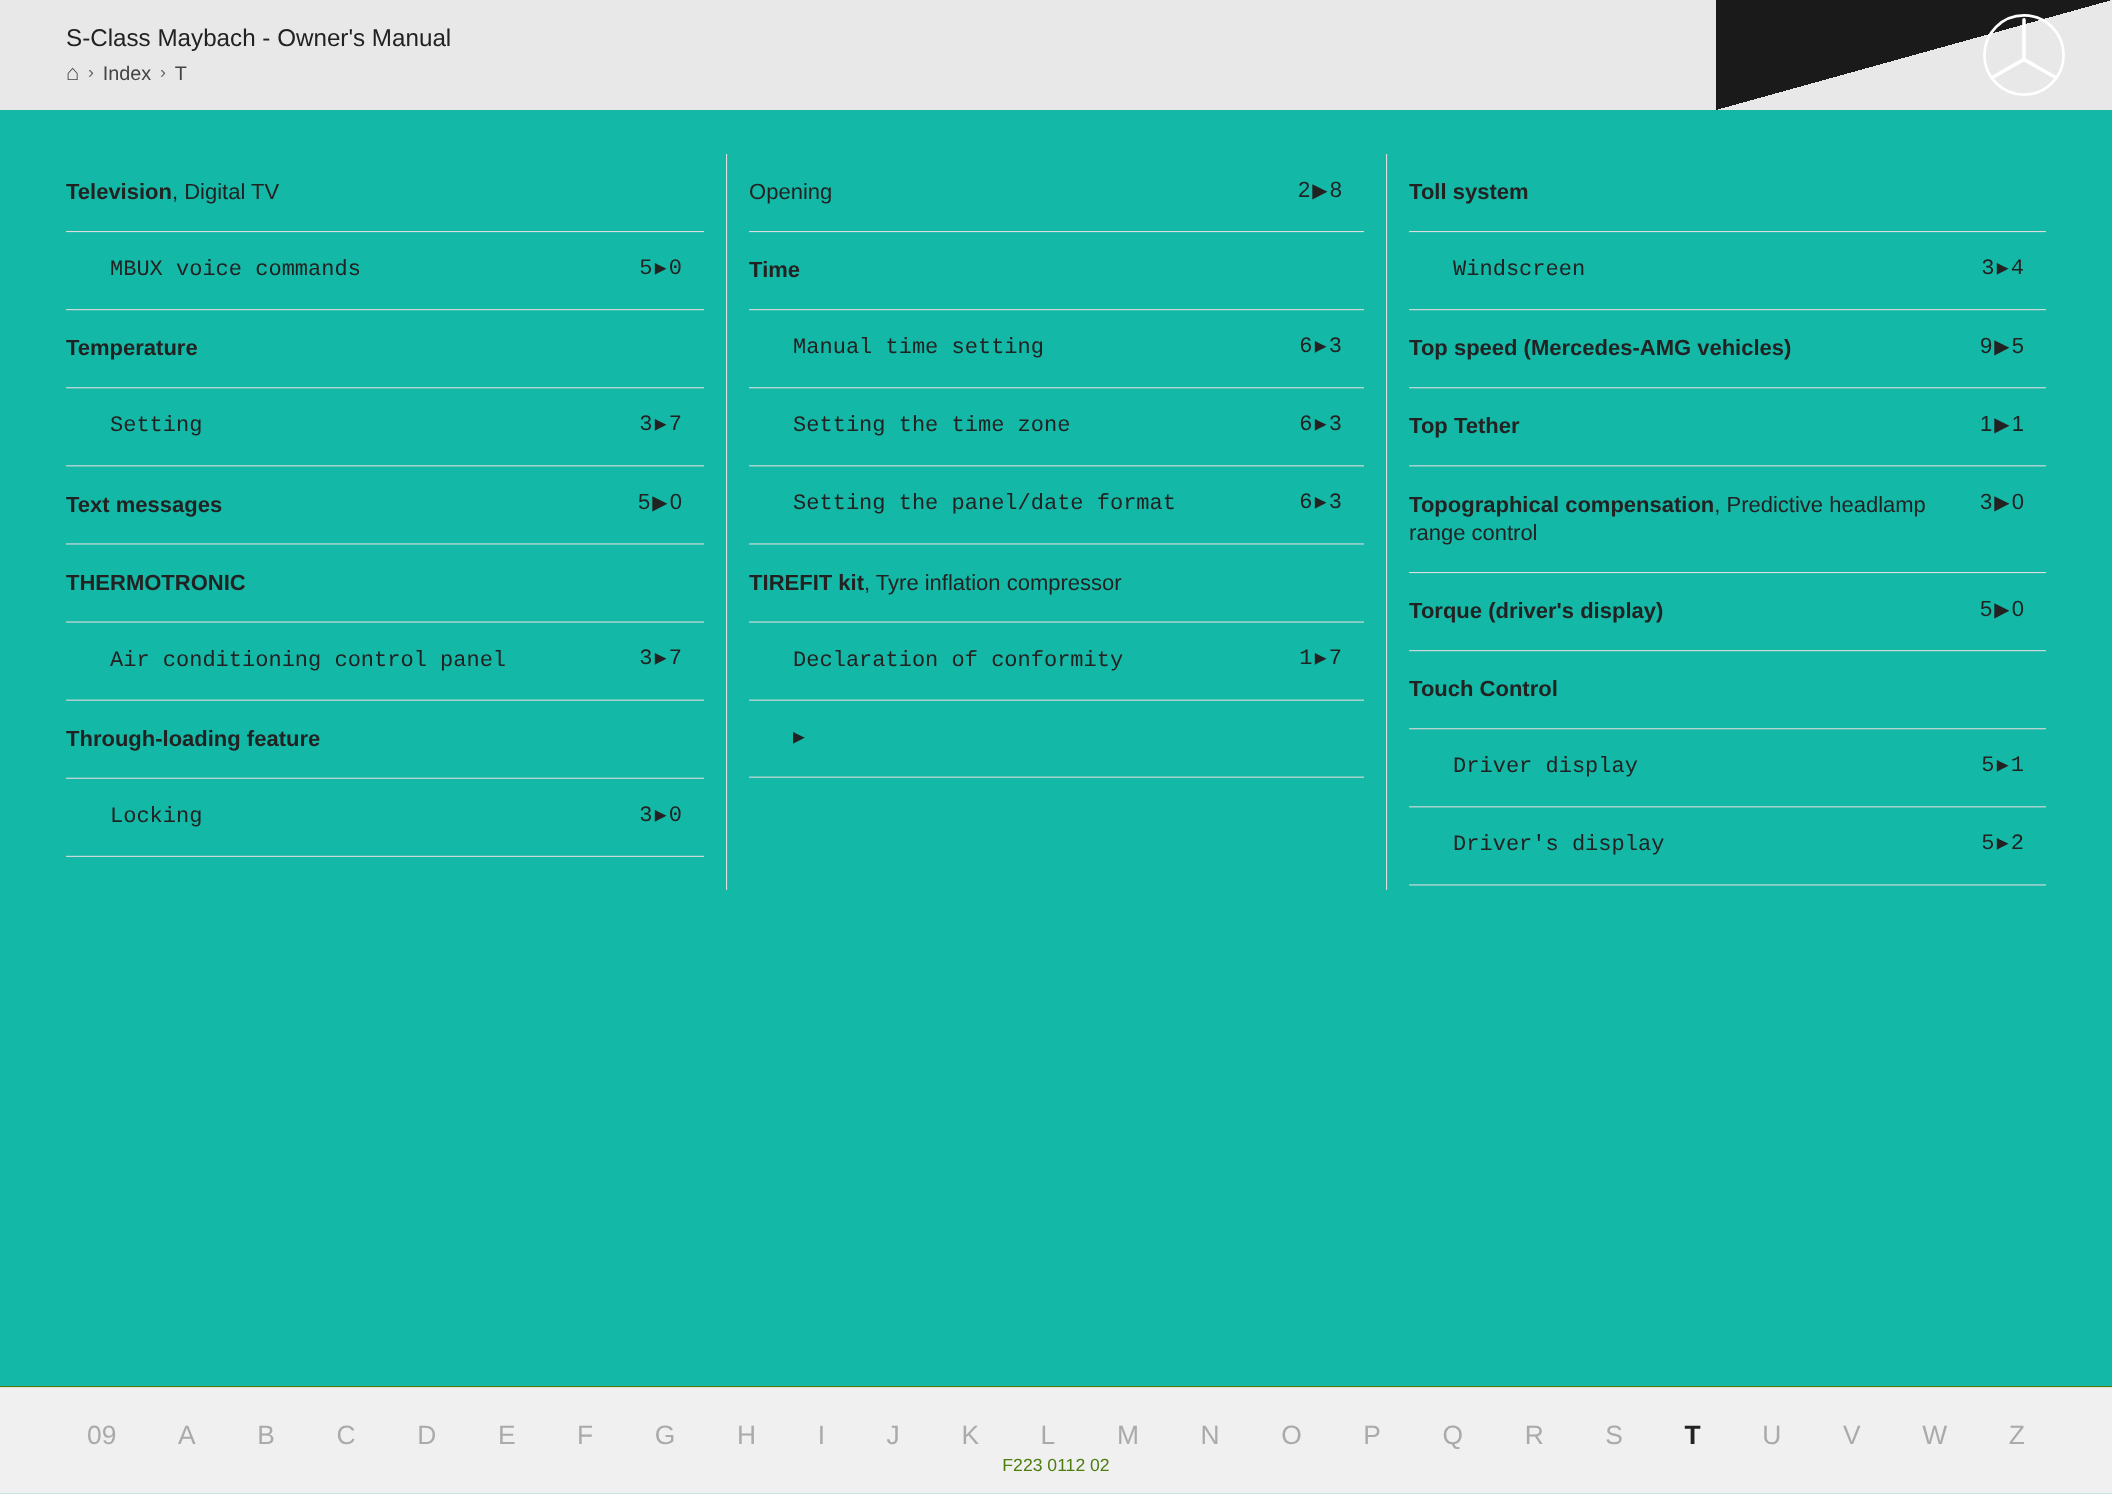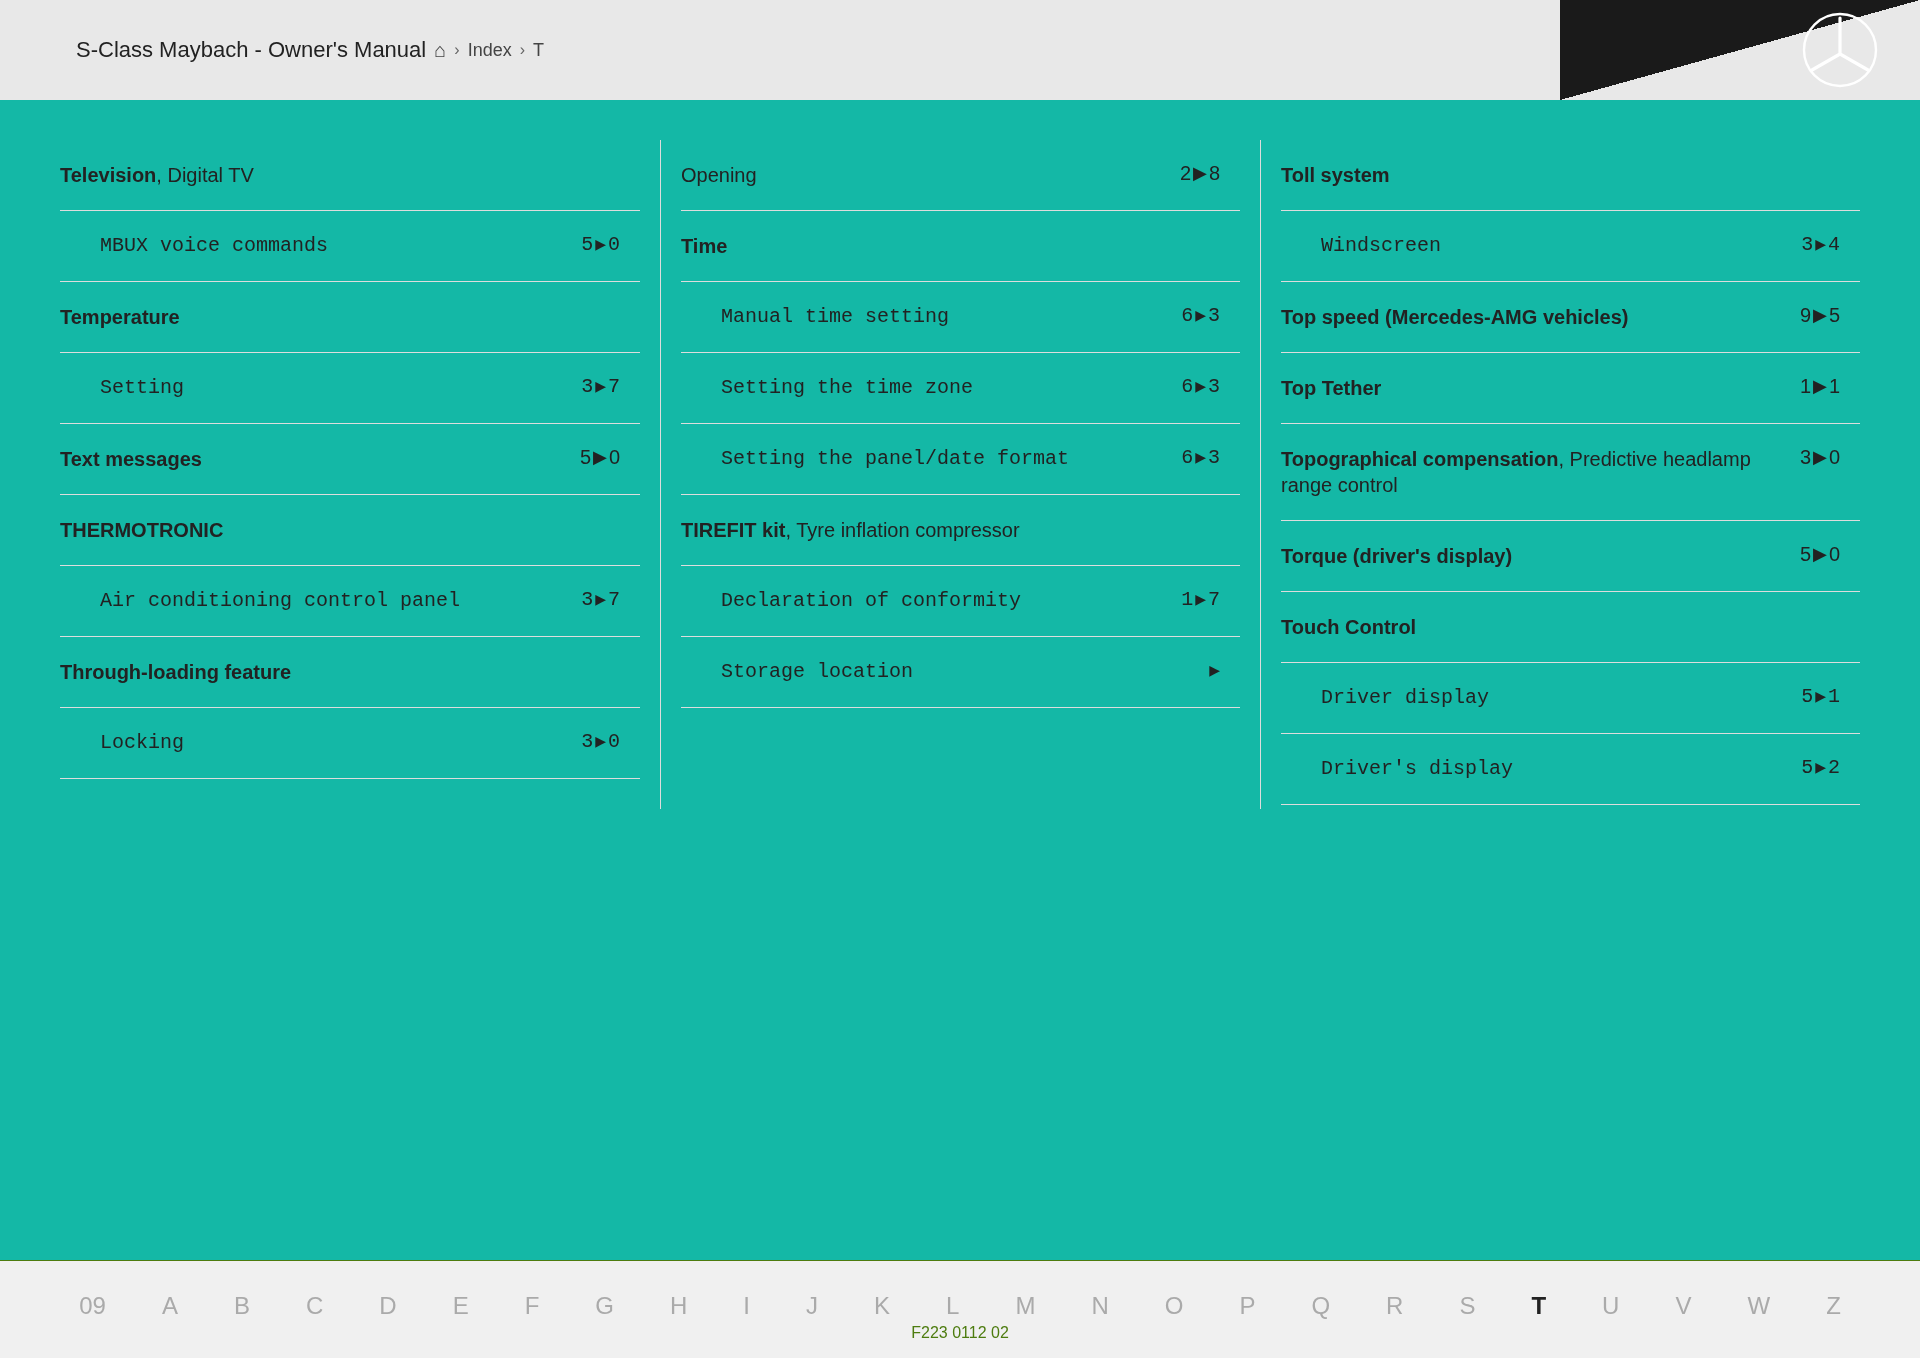--- a/index.html
+++ b/index.html
@@ -7,21 +7,21 @@
 
     
     .header {
       background: #e8e8e8;
       height: 100px;
       display: flex;
       align-items: center;
       padding: 0 60px;
       position: relative;
     }
-    .header-title-area { display: flex; gap: 8px; margin-left: 16px; }
+    .header-title-area { display: flex; flex-direction: column; gap: 8px; }
     .header-title { font-size: 22px; color: #222; font-weight: normal; }
     .breadcrumb { display: flex; align-items: center; gap: 8px; font-size: 18px; color: #444; }
     .breadcrumb-sep { color: #666; font-size: 16px; }
     .home-icon { font-size: 20px; color: #444; cursor: pointer; }
     .header-logo-area {
       position: absolute;
       right: 0;
       top: 0;
       width: 360px;
       height: 100px;
@@ -208,21 +208,20 @@
       <div class="entry-main">
         <span class="entry-label"><span class="bold">TIREFIT kit</span>, Tyre inflation compressor</span>
       </div>
 
       <div class="indent-entry">
         <span class="entry-label">Declaration of conformity</span>
         <span class="entry-page">1<span class="arrow">▶</span>7</span>
       </div>
 
       <div class="indent-entry">
-        <span class="entry-label">Storage location</span>
         <span class="entry-page">
             <span class="arrow">▶</span>
           </span>
       </div>
 
     </div>
 
     <div class="col3">
 
       <div class="entry-main">

